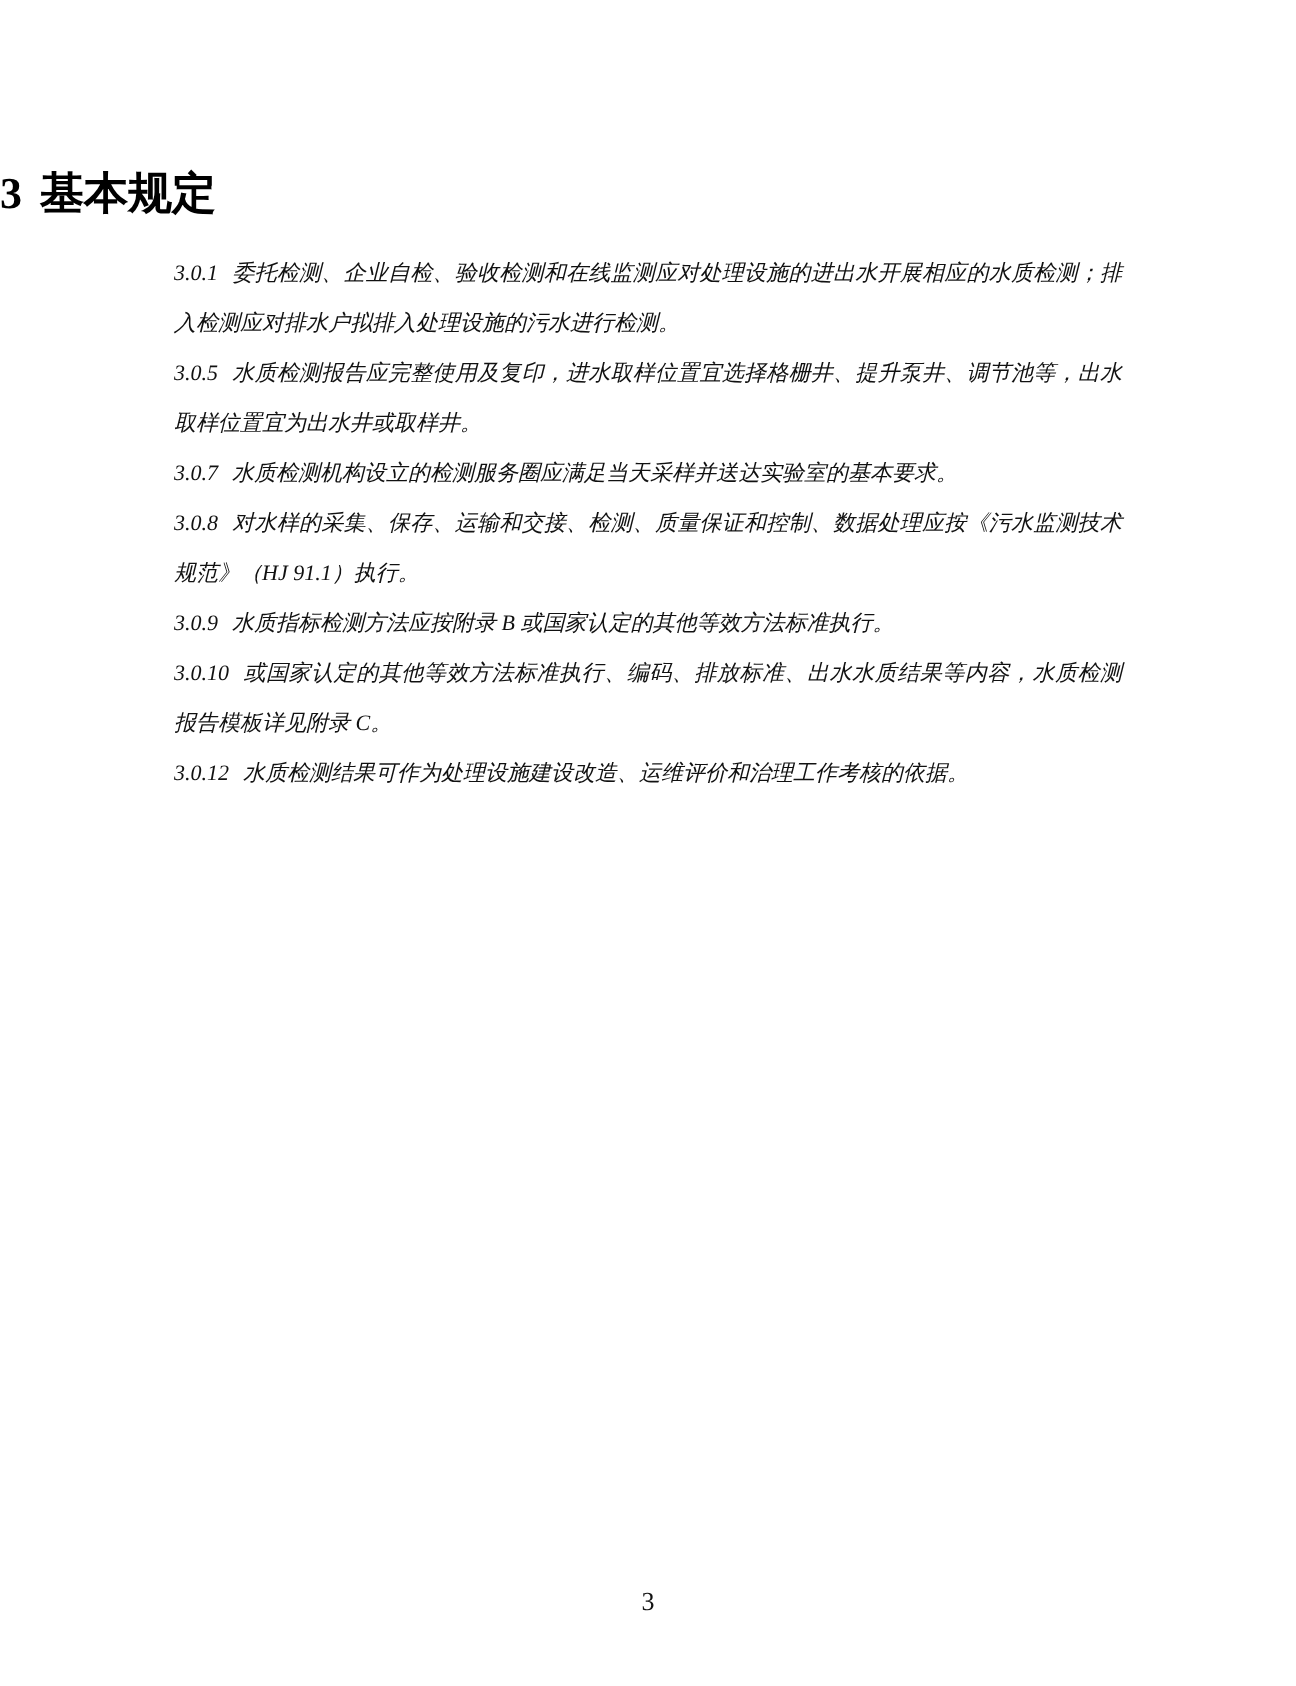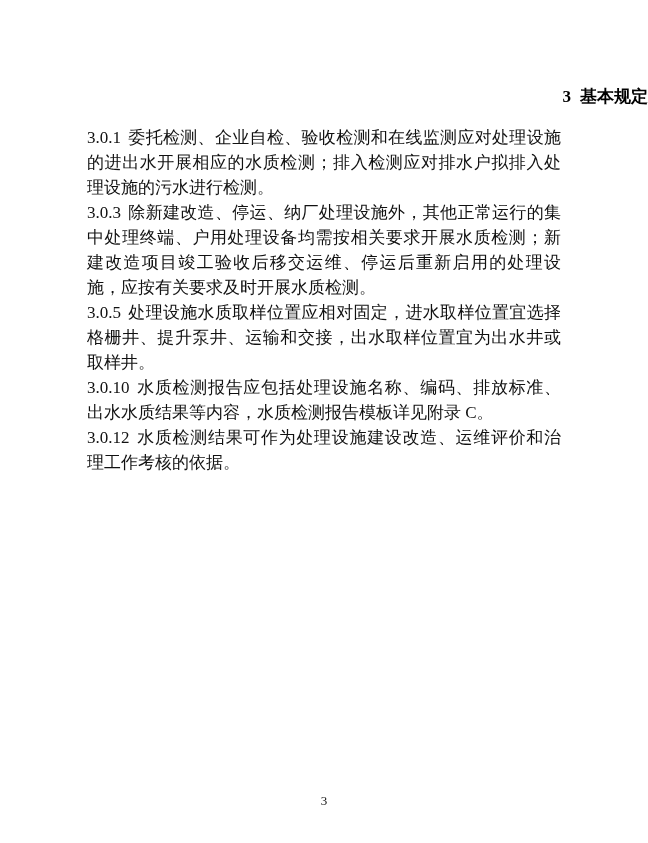--- a/index.html
+++ b/index.html
@@ -11,36 +11,37 @@
     position: relative;
     width: 648px;
     height: 843px;
     background: #ffffff;
     color: #111111;
     font-family: "Liberation Serif", "DejaVu Serif", serif;
     overflow: hidden;
   }
   .chapter-title {
     margin-top: 86px;
-    text-align: right;
-    font-size: 17px;
+    text-align: left;
+    font-size: 22px;
     line-height: 22px;
     font-weight: bold;
     color: #000000;
   }
   .chapter-title .title-num {
     margin-right: 9px;
   }
   .content {
     margin: 17px 87px 0 87px;
     width: 474px;
-    font-size: 17px;
+    font-size: 11px;
     line-height: 25px;
     text-align: justify;
     text-justify: inter-ideograph;
+    font-style: italic;
   }
   .clause {
     margin: 0;
     padding: 0;
   }
   .clause .num {
     margin-right: 7px;
   }
   .page-number {
     position: absolute;
@@ -56,21 +57,23 @@
 <body>
 
 <div class="page">
 
   <div class="chapter-title">
     <span class="title-num">3</span><span>基本规定</span>
   </div>
 
   <div class="content">
     <p class="clause"><span class="num">3.0.1</span><span>委托检测、企业自检、验收检测和在线监测应对处理设施的进出水开展相应的水质检测；排入检测应对排水户拟排入处理设施的污水进行检测。</span></p>
-    <p class="clause"><span class="num">3.0.3</span><span>除新建改造、停运、纳厂处理设施外，其他正常运行的集中处理终端、户用处理设备均需按相关要求开展水质检测；新建改造项目竣工验收后移交运维、停运后重新启用的处理设施，应按有关要求及时开展水质检测。</span></p>
-    <p class="clause"><span class="num">3.0.5</span><span>处理设施水质取样位置应相对固定，进水取样位置宜选择格栅井、提升泵井、运输和交接，出水取样位置宜为出水井或取样井。</span></p>
-    <p class="clause"><span class="num">3.0.10</span><span>水质检测报告应包括处理设施名称、编码、排放标准、出水水质结果等内容，水质检测报告模板详见附录 C。</span></p>
+    <p class="clause"><span class="num">3.0.5</span><span>水质检测报告应完整使用及复印，进水取样位置宜选择格栅井、提升泵井、调节池等，出水取样位置宜为出水井或取样井。</span></p>
+    <p class="clause"><span class="num">3.0.7</span><span>水质检测机构设立的检测服务圈应满足当天采样并送达实验室的基本要求。</span></p>
+    <p class="clause"><span class="num">3.0.8</span><span>对水样的采集、保存、运输和交接、检测、质量保证和控制、数据处理应按《污水监测技术规范》（HJ 91.1）执行。</span></p>
+    <p class="clause"><span class="num">3.0.9</span><span>水质指标检测方法应按附录 B 或国家认定的其他等效方法标准执行。</span></p>
+    <p class="clause"><span class="num">3.0.10</span><span>或国家认定的其他等效方法标准执行、编码、排放标准、出水水质结果等内容，水质检测报告模板详见附录 C。</span></p>
     <p class="clause"><span class="num">3.0.12</span><span>水质检测结果可作为处理设施建设改造、运维评价和治理工作考核的依据。</span></p>
   </div>
 
   <div class="page-number">3</div>
 
 </div>
 
 </body></html>

